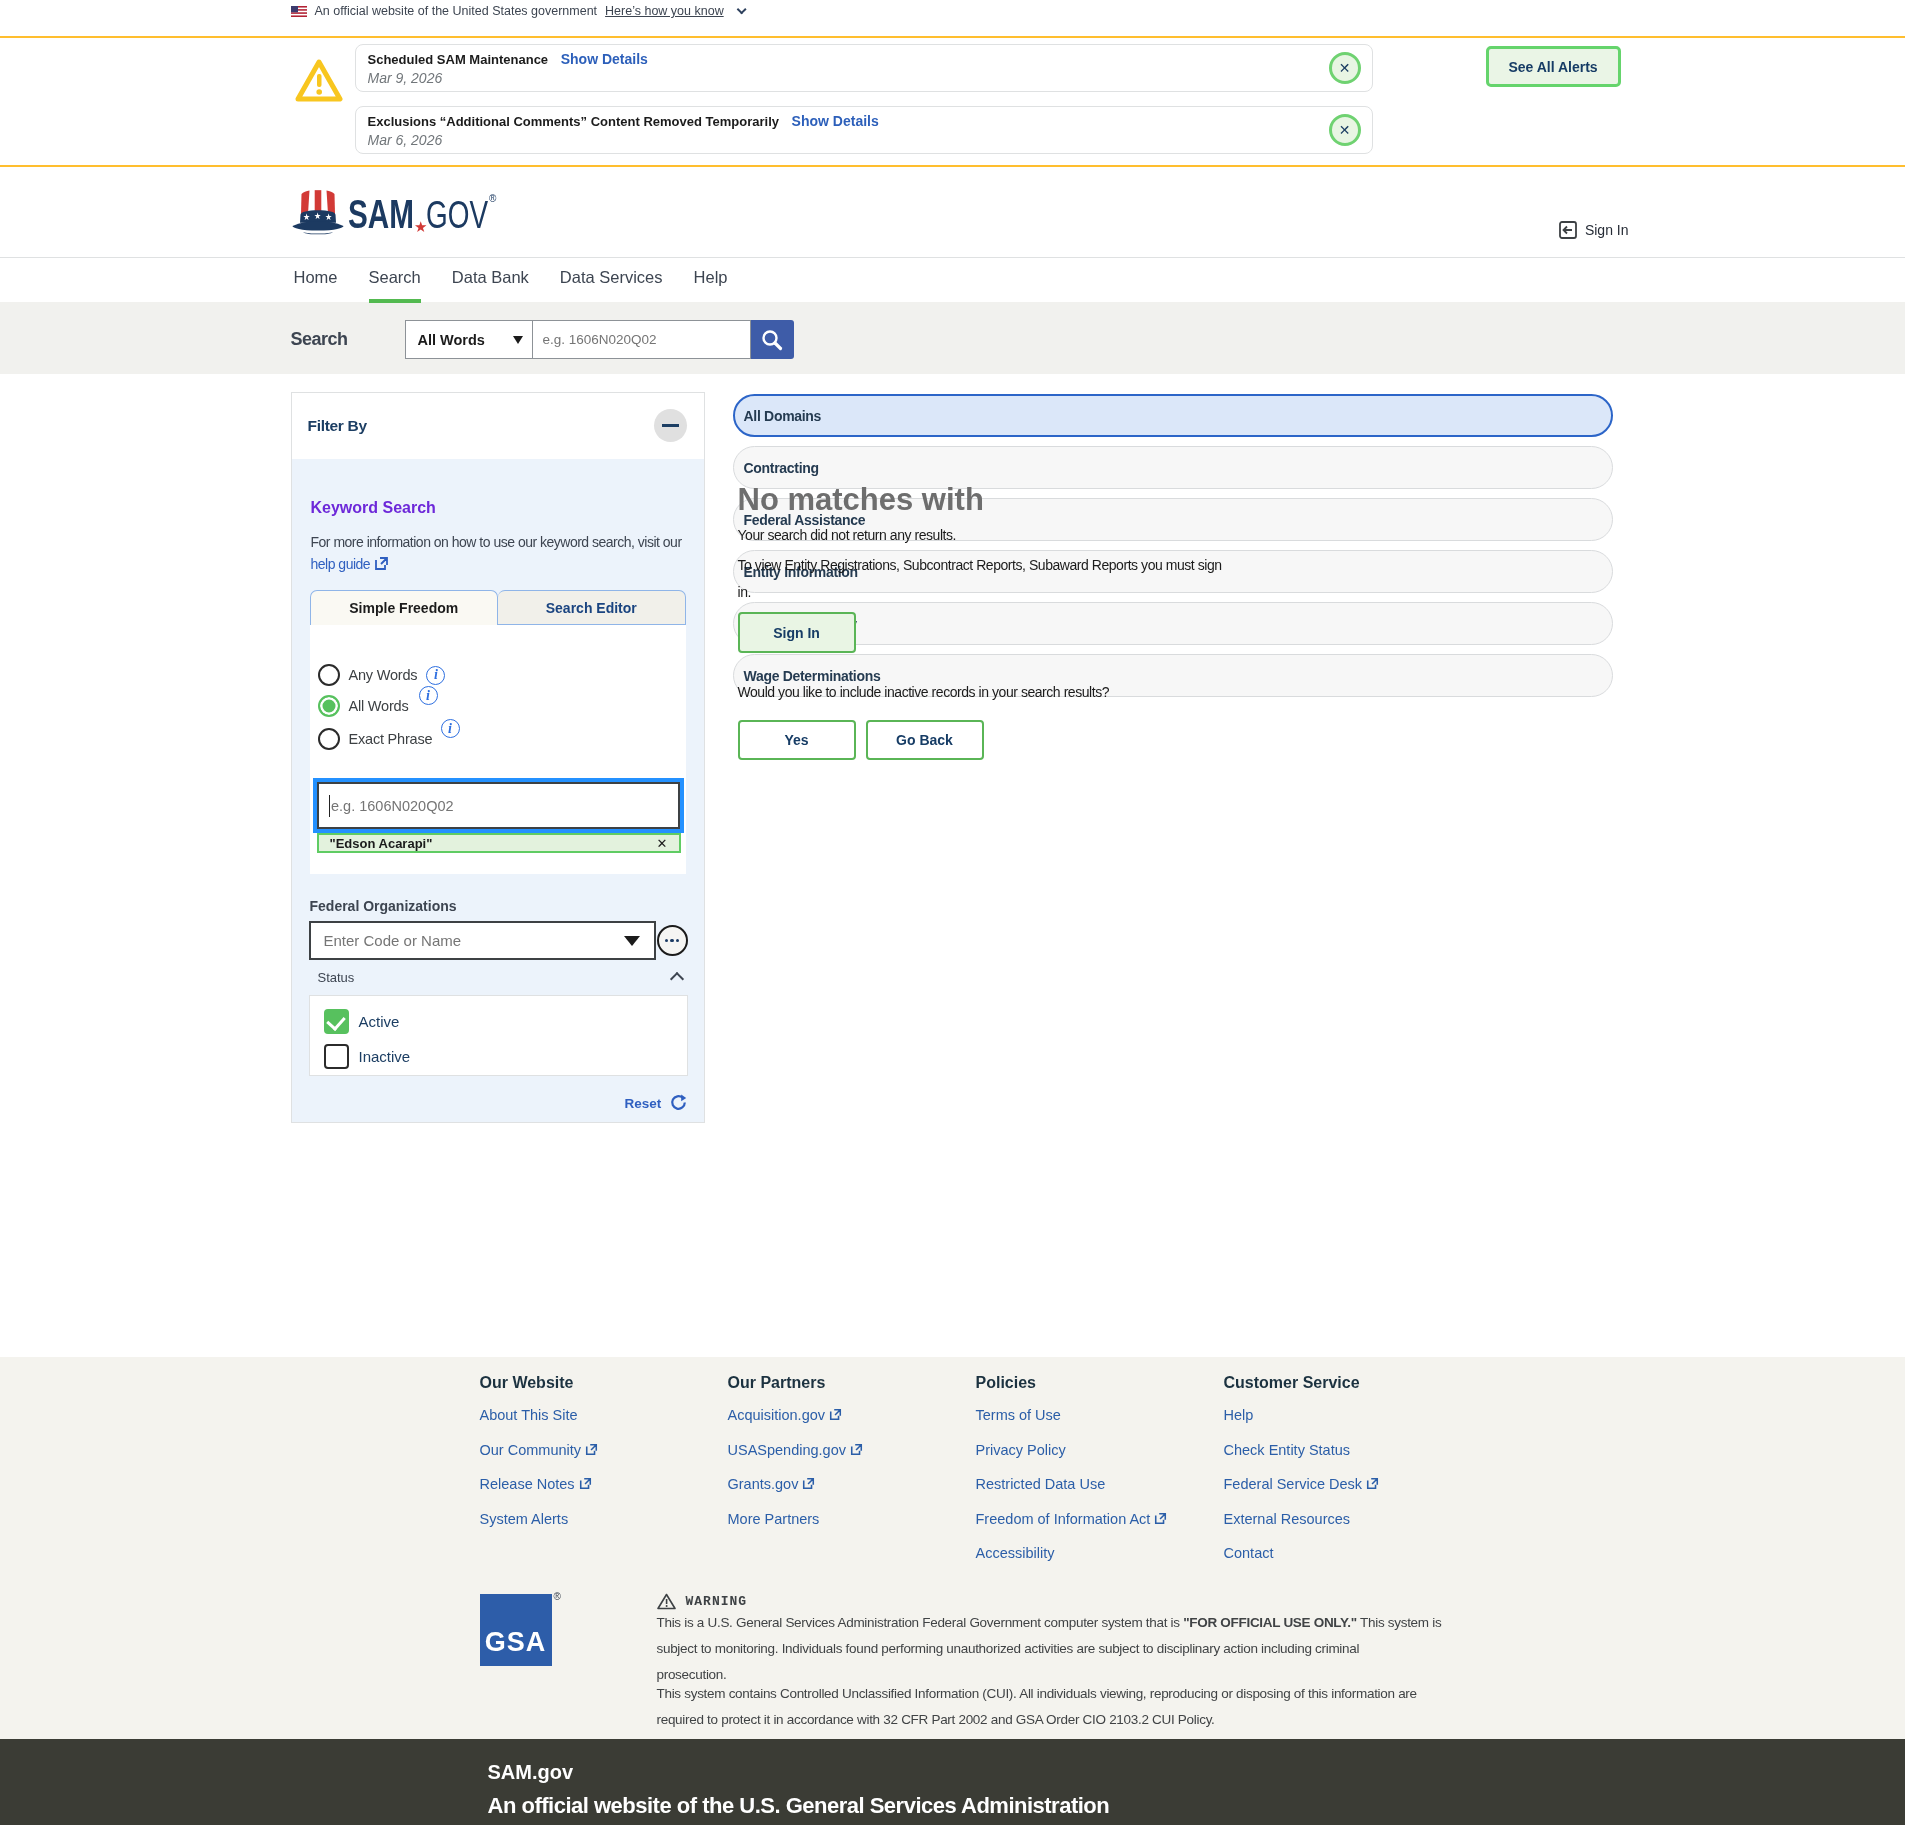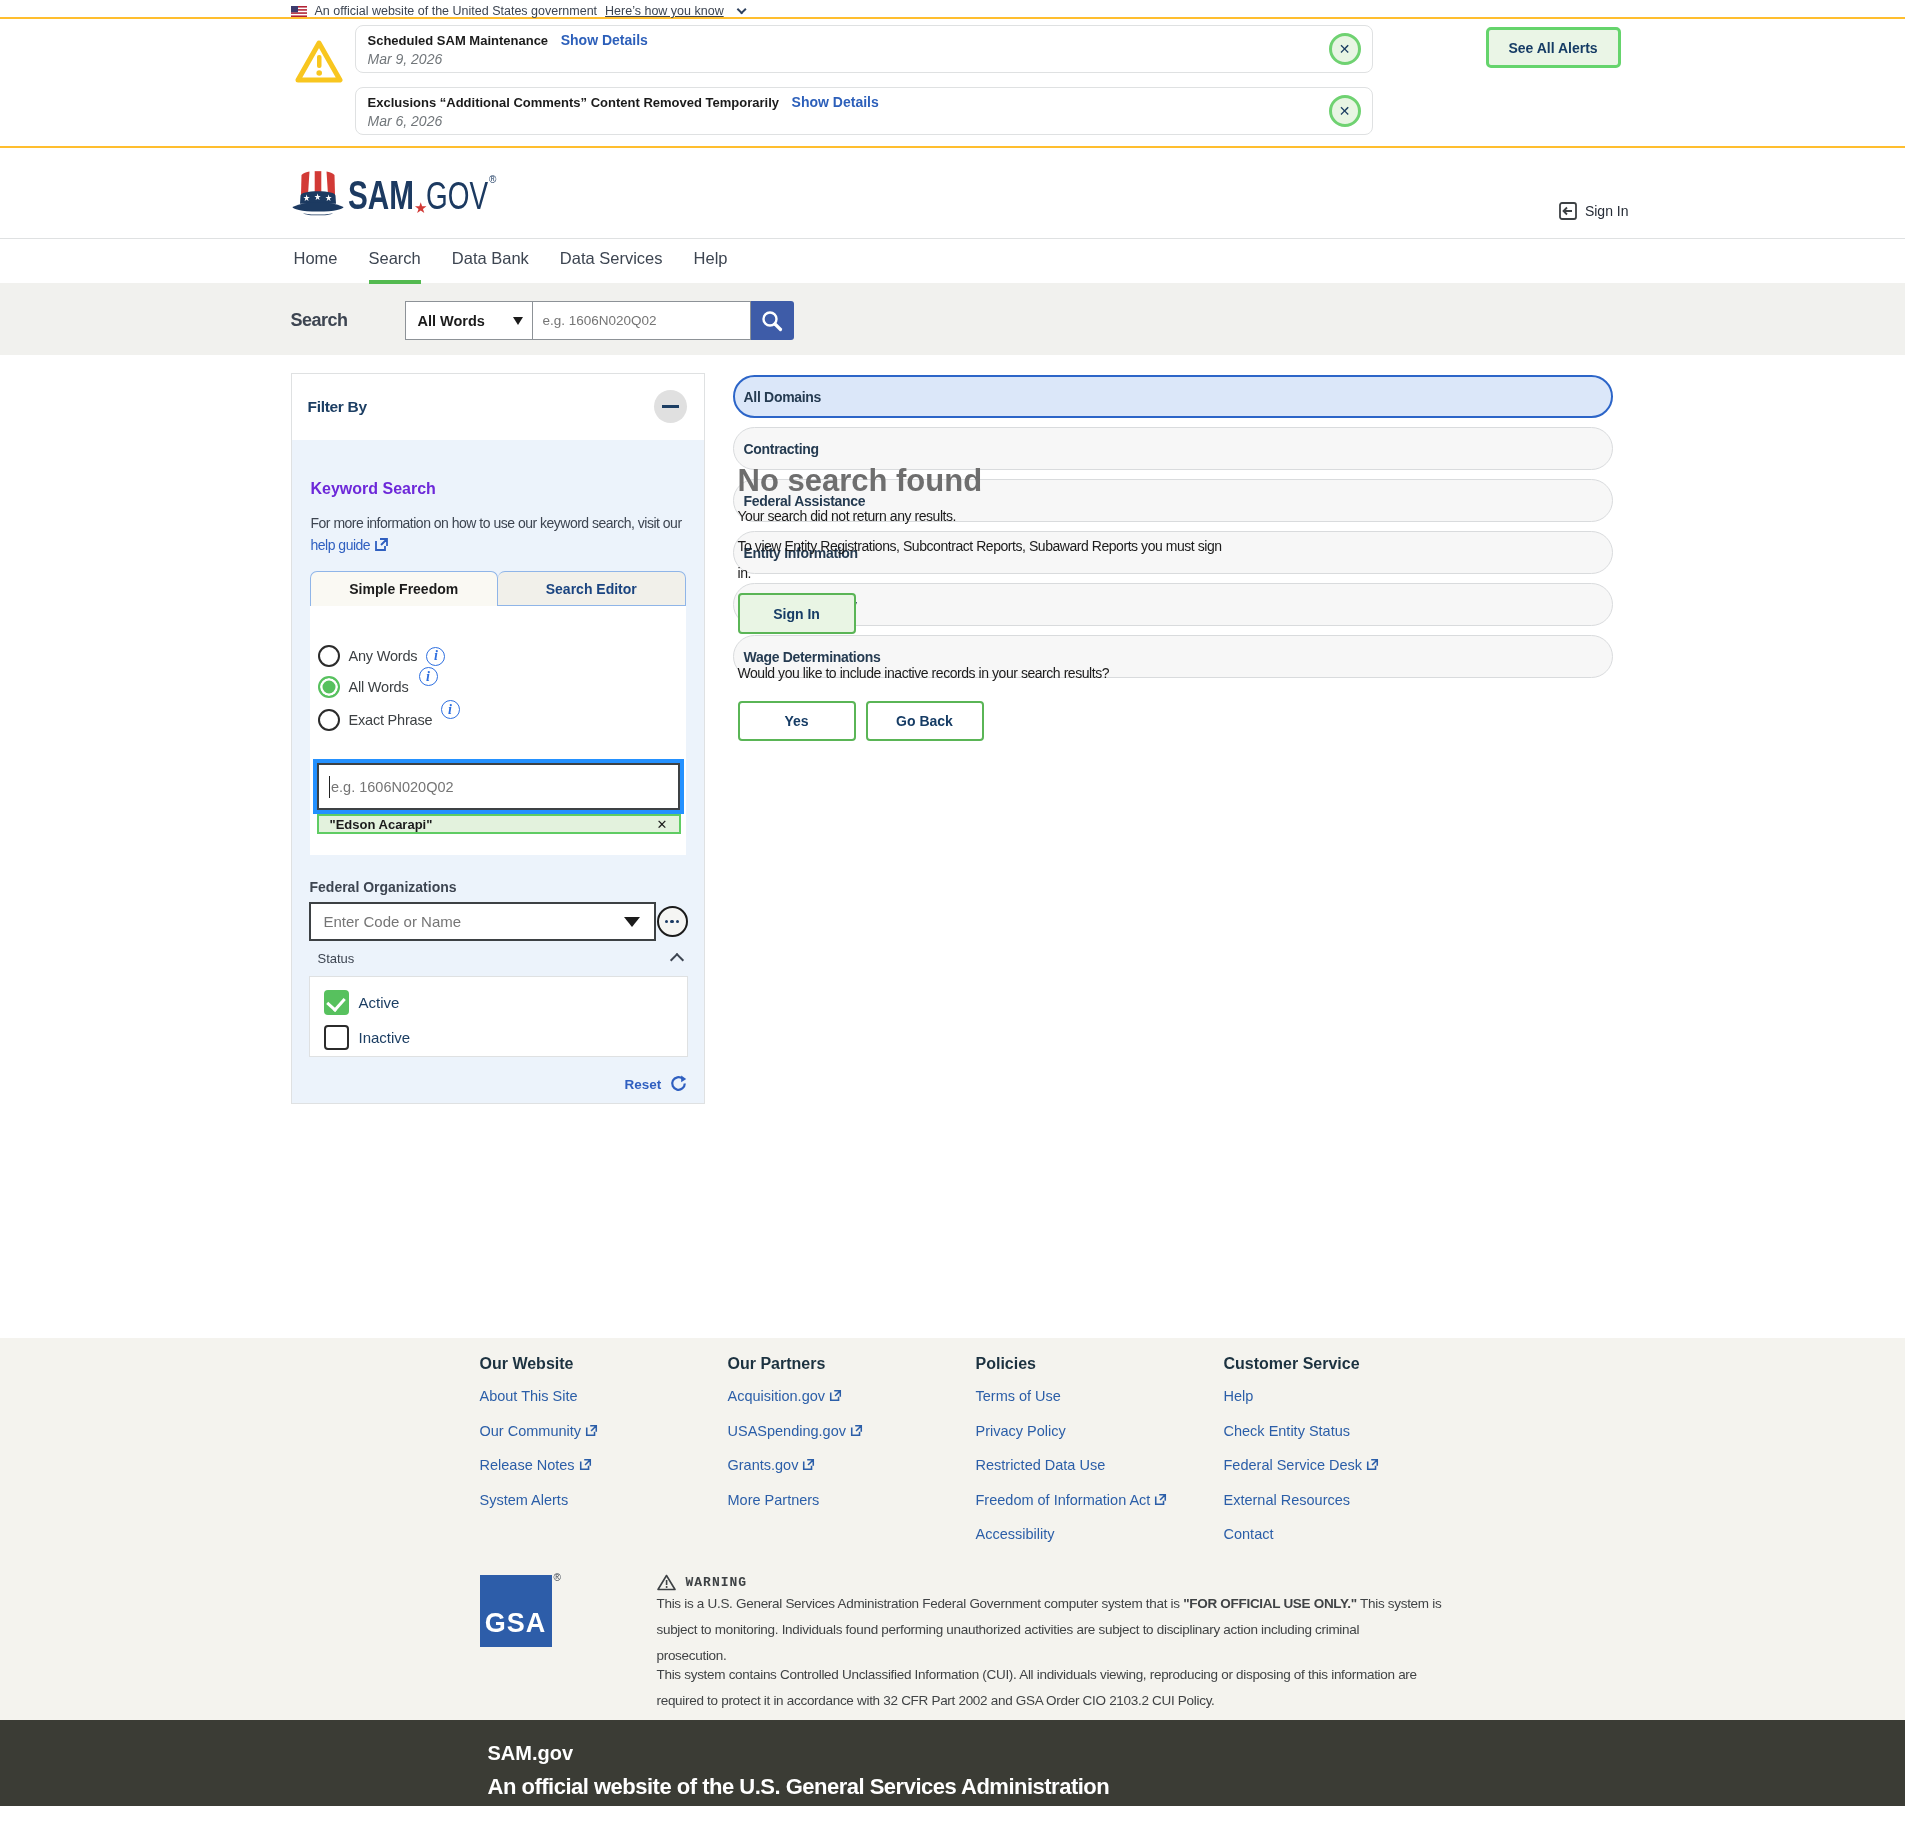--- a/index.html
+++ b/index.html
@@ -3,21 +3,21 @@
 <meta charset="utf-8">
 <title>Search | SAM.gov</title>
 <style>
 * { margin:0; padding:0; box-sizing:border-box; }
 html,body { width:1905px; }
 body { font-family:"Liberation Sans", sans-serif; color:#3d4551; background:#fff; }
 .container { width:1324px; margin:0 auto; position:relative; }
 a { text-decoration:none; }
 
 
-.govbanner { height:19px; background:#fff; border-bottom:2px solid #ffbe2e; }
+.govbanner { height:38px; background:#fff; border-bottom:2px solid #ffbe2e; }
 .govbanner .container { padding-top:4px; font-size:12.5px; color:#3d4551; display:flex; align-items:center; gap:8px; }
 .govbanner .flag { width:16px; height:11px; display:inline-block; }
 .hyk-chev { display:inline-block; width:7px; height:7px; border-right:2px solid #2e415e; border-bottom:2px solid #2e415e; transform:rotate(45deg) translateY(-3px); margin-left:4px; }
 
 
 .alerts { background:#fff; border-bottom:2px solid #ffbe2e; height:129px; position:relative; }
 .alerts .container { height:100%; }
 .alert-icon { position:absolute; left:4px; top:21px; }
 .alert-box { position:absolute; left:64px; width:1018px; border:1px solid #dfe1e2; border-radius:8px; padding:6px 60px 6px 12px; background:#fff; }
 .alert-box.b1 { top:6px; height:48px; }
@@ -292,21 +292,21 @@
 
     <div class="right">
       <div class="pills">
         <div class="pill active">All Domains</div>
         <div class="pill">Contracting</div>
         <div class="pill">Federal Assistance</div>
         <div class="pill">Entity Information</div>
         <div class="pill">Federal Hierarchy</div>
         <div class="pill">Wage Determinations</div>
       </div>
-      <div class="nmf">No search found</div>
+      <div class="nmf">No matches with</div>
       <div class="nr1">Your search did not return any results.</div>
       <div class="nr2">To view Entity Registrations, Subcontract Reports, Subaward Reports you must sign<br>in.</div>
       <div class="btn-green signin-btn">Sign In</div>
       <div class="q">Would you like to include inactive records in your search results?</div>
       <div class="ynrow">
         <div class="btn-white">Yes</div>
         <div class="btn-white">Go Back</div>
       </div>
     </div>
   </div>

